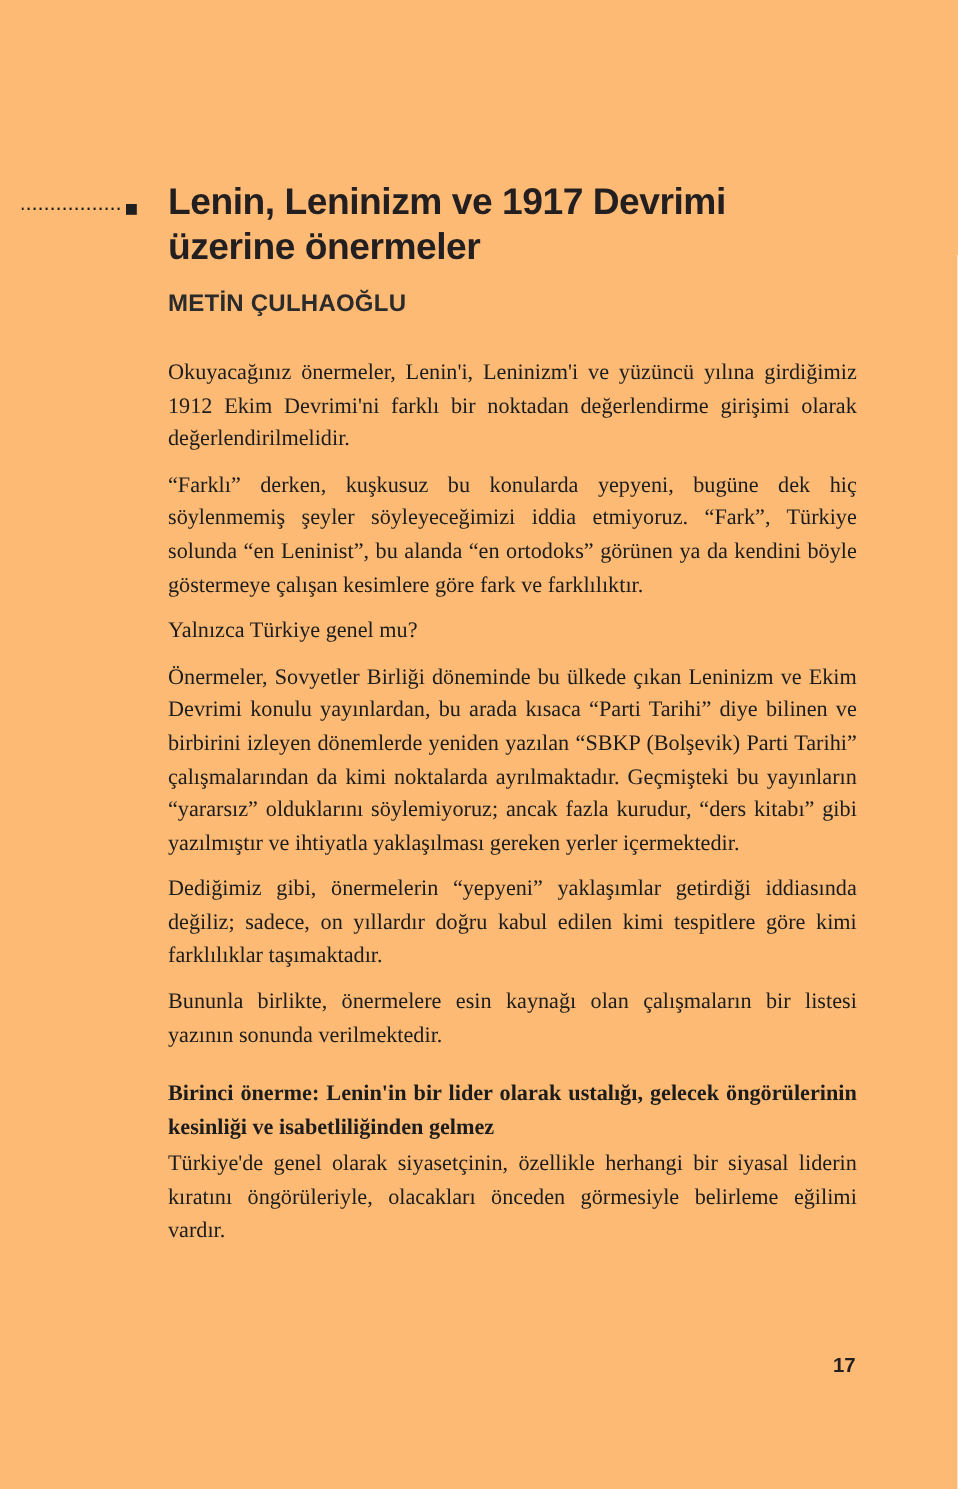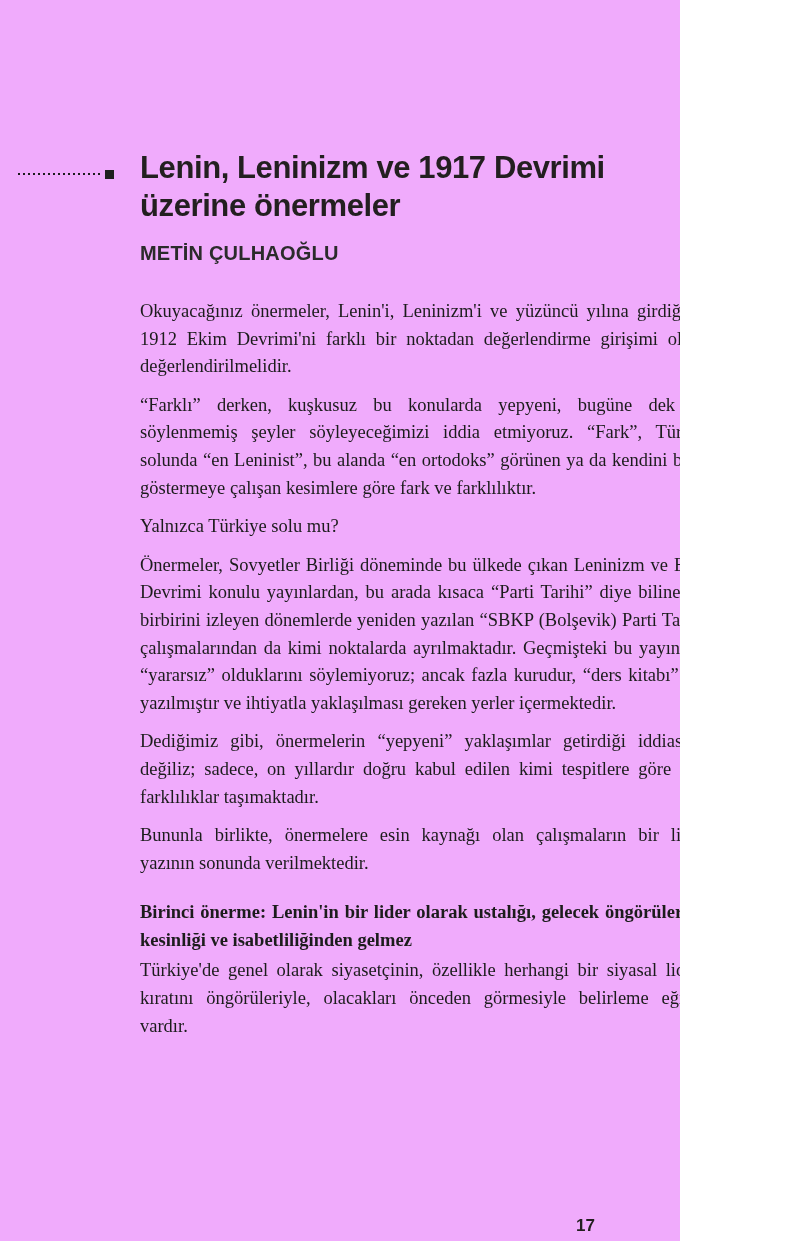--- a/index.html
+++ b/index.html
@@ -4,23 +4,23 @@
 <title>Lenin, Leninizm ve 1917 Devrimi üzerine önermeler</title>
 <style>
   html, body {
     margin: 0;
     padding: 0;
     background: #ffffff;
   }
 
   .page {
     position: relative;
-    width: 680px;
+    width: 798px;
     height: 1241px;
-    background: #f0abfc;
+    background: #fdba74;
     overflow: hidden;
     box-sizing: border-box;
     padding-left: 24px;
   }
 
   
   .deco {
     position: absolute;
     left: 18px;
     top: 168px;
@@ -99,21 +99,21 @@
     margin-bottom: 3px;
     text-align: justify;
   }
 
   
 
   
   .folio {
     position: absolute;
     right: 85px;
-    top: 1216px;
+    top: 1128px;
     font-family: "Liberation Sans", sans-serif;
     font-weight: bold;
     font-size: 17px;
     color: #231f20;
   }
 </style>
 </head>
 <body>
 
 <div class="page">
@@ -125,21 +125,21 @@
 
   <div class="column">
 
     <h1 class="title">Lenin, Leninizm ve 1917 Devrimi üzerine önermeler</h1>
 
     <div class="byline">METİN ÇULHAOĞLU</div>
 
     <div class="body">
       <p>Okuyacağınız önermeler, Lenin'i, Leninizm'i ve yüzüncü yılına girdiğimiz 1912 Ekim Devrimi'ni farklı bir noktadan değerlendirme girişimi olarak değerlendirilmelidir.</p>
       <p>“Farklı” derken, kuşkusuz bu konularda yepyeni, bugüne dek hiç söylenmemiş şeyler söyleyeceğimizi iddia etmiyoruz. “Fark”, Türkiye solunda “en Leninist”, bu alanda “en ortodoks” görünen ya da kendini böyle göstermeye çalışan kesimlere göre fark ve farklılıktır.</p>
-      <p class="last-of-block">Yalnızca Türkiye solu mu?</p>
+      <p class="last-of-block">Yalnızca Türkiye genel mu?</p>
       <p>Önermeler, Sovyetler Birliği döneminde bu ülkede çıkan Leninizm ve Ekim Devrimi konulu yayınlardan, bu arada kısaca “Parti Tarihi” diye bilinen ve birbirini izleyen dönemlerde yeniden yazılan “SBKP (Bolşevik) Parti Tarihi” çalışmalarından da kimi noktalarda ayrılmaktadır. Geçmişteki bu yayınların “yararsız” olduklarını söylemiyoruz; ancak fazla kurudur, “ders kitabı” gibi yazılmıştır ve ihtiyatla yaklaşılması gereken yerler içermektedir.</p>
       <p>Dediğimiz gibi, önermelerin “yepyeni” yaklaşımlar getirdiği iddiasında değiliz; sadece, on yıllardır doğru kabul edilen kimi tespitlere göre kimi farklılıklar taşımaktadır.</p>
       <p>Bununla birlikte, önermelere esin kaynağı olan çalışmaların bir listesi yazının sonunda verilmektedir.</p>
 
       <p class="subhead">Birinci önerme: Lenin'in bir lider olarak ustalığı, gelecek öngörülerinin kesinliği ve isabetliliğinden gelmez</p>
 
       <p>Türkiye'de genel olarak siyasetçinin, özellikle herhangi bir siyasal liderin kıratını öngörüleriyle, olacakları önceden görmesiyle belirleme eğilimi vardır.</p>
     </div>
 
   </div>

